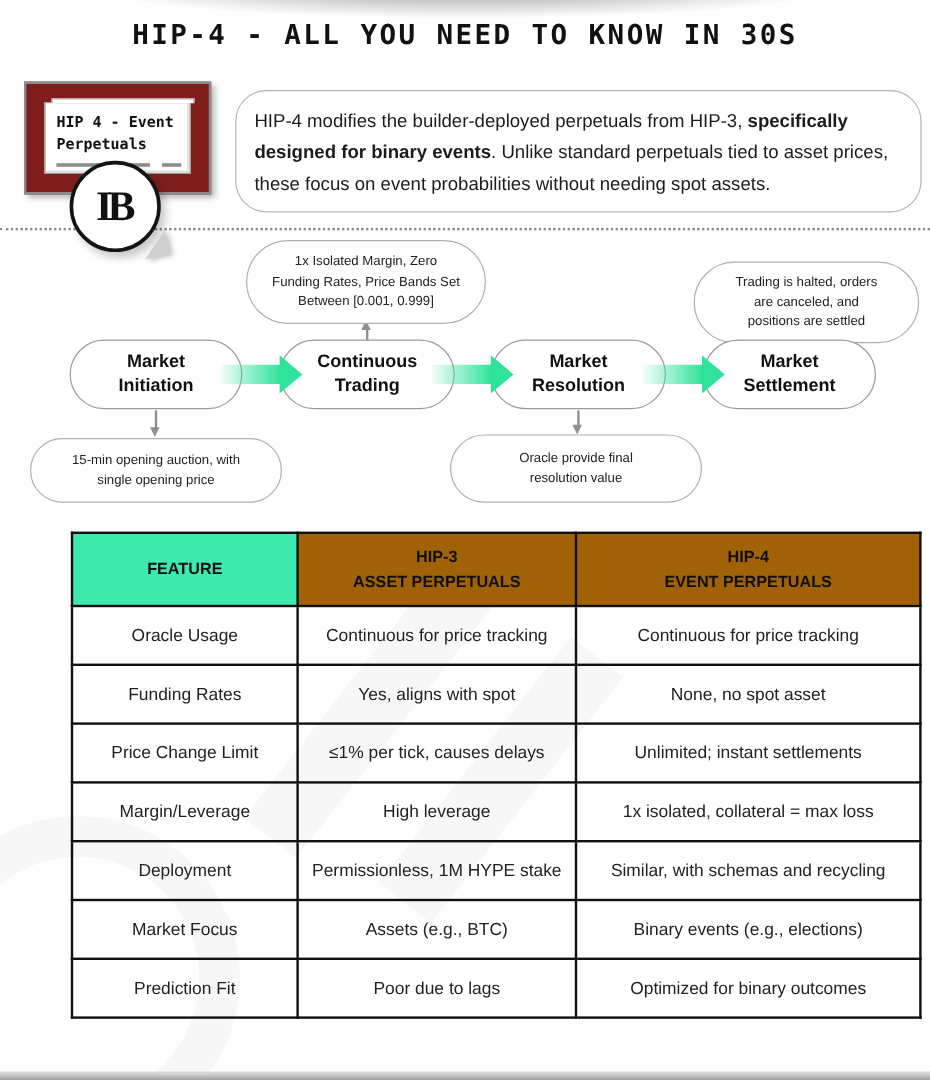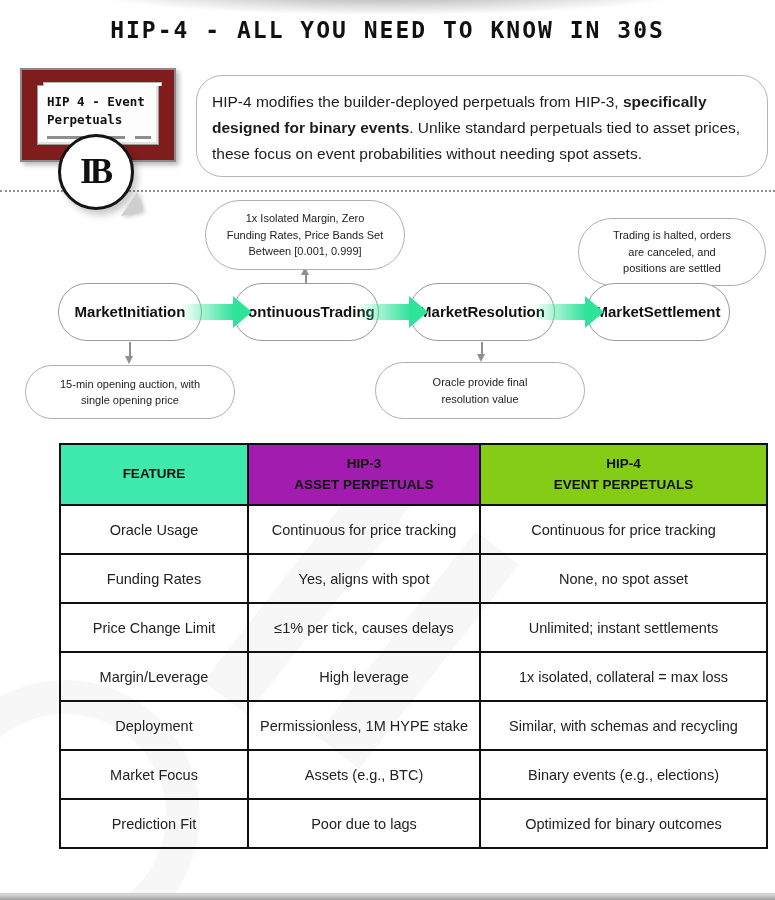--- a/index.html
+++ b/index.html
@@ -61,21 +61,21 @@
   .note { position:absolute; background:#fff; border:1.5px solid #b0b0b0; border-radius:40px;
     display:flex; flex-direction:column; align-items:center; justify-content:center;
     font-size:11px; line-height:1.5; color:#222; text-align:center; z-index:2; }
   #note-ct { left:205px; top:200px; width:200px; height:70px; }
   #note-ms { left:578px; top:218px; width:188px; height:68px; }
   #note-mi { left:25px;  top:365px; width:210px; height:54px; }
   #note-mr { left:375px; top:362px; width:210px; height:57px; }
 
   
   .pill { position:absolute; top:283px; height:58px; background:#fff; border:1.5px solid #9a9a9a;
-    border-radius:29px; display:flex; flex-direction:row; align-items:center; justify-content:center;
+    border-radius:29px; display:flex; flex-direction:column; align-items:center; justify-content:center;
     font-weight:700; font-size:15px; line-height:1.32; z-index:2; text-align:center; }
   #pill-1 { left:58px;  width:144px; }
   #pill-2 { left:233px; width:146px; }
   #pill-3 { left:409px; width:146px; }
   #pill-4 { left:586px; width:144px; }
 
   
   .garrow { position:absolute; top:296px; width:68px; height:32px; z-index:3; }
   .garrow .gbody { position:absolute; left:0; top:8px; width:50px; height:16px;
     background:linear-gradient(to right, rgba(62,227,155,.07), var(--arrow)); }
@@ -197,25 +197,25 @@
   <colgroup>
       <col class="c1">
       <col class="c2">
       <col class="c3">
     </colgroup>
   <thead>
     <tr>
       <th style="background-color: rgb(61, 233, 173);">
         <div class="hline">FEATURE</div>
       </th>
-      <th style="background-color: #a21caf;">
+      <th style="background-color: #a16207;">
         <div class="hline">HIP-3</div>
           <div class="hline">ASSET PERPETUALS</div>
       </th>
-      <th style="background-color: #84cc16;">
+      <th style="background-color: #a16207;">
         <div class="hline">HIP-4</div>
           <div class="hline">EVENT PERPETUALS</div>
       </th>
     </tr>
   </thead>
   <tbody>
     <tr>
       <td>Oracle Usage</td>
       <td>Continuous for price tracking</td>
       <td>Continuous for price tracking</td>

